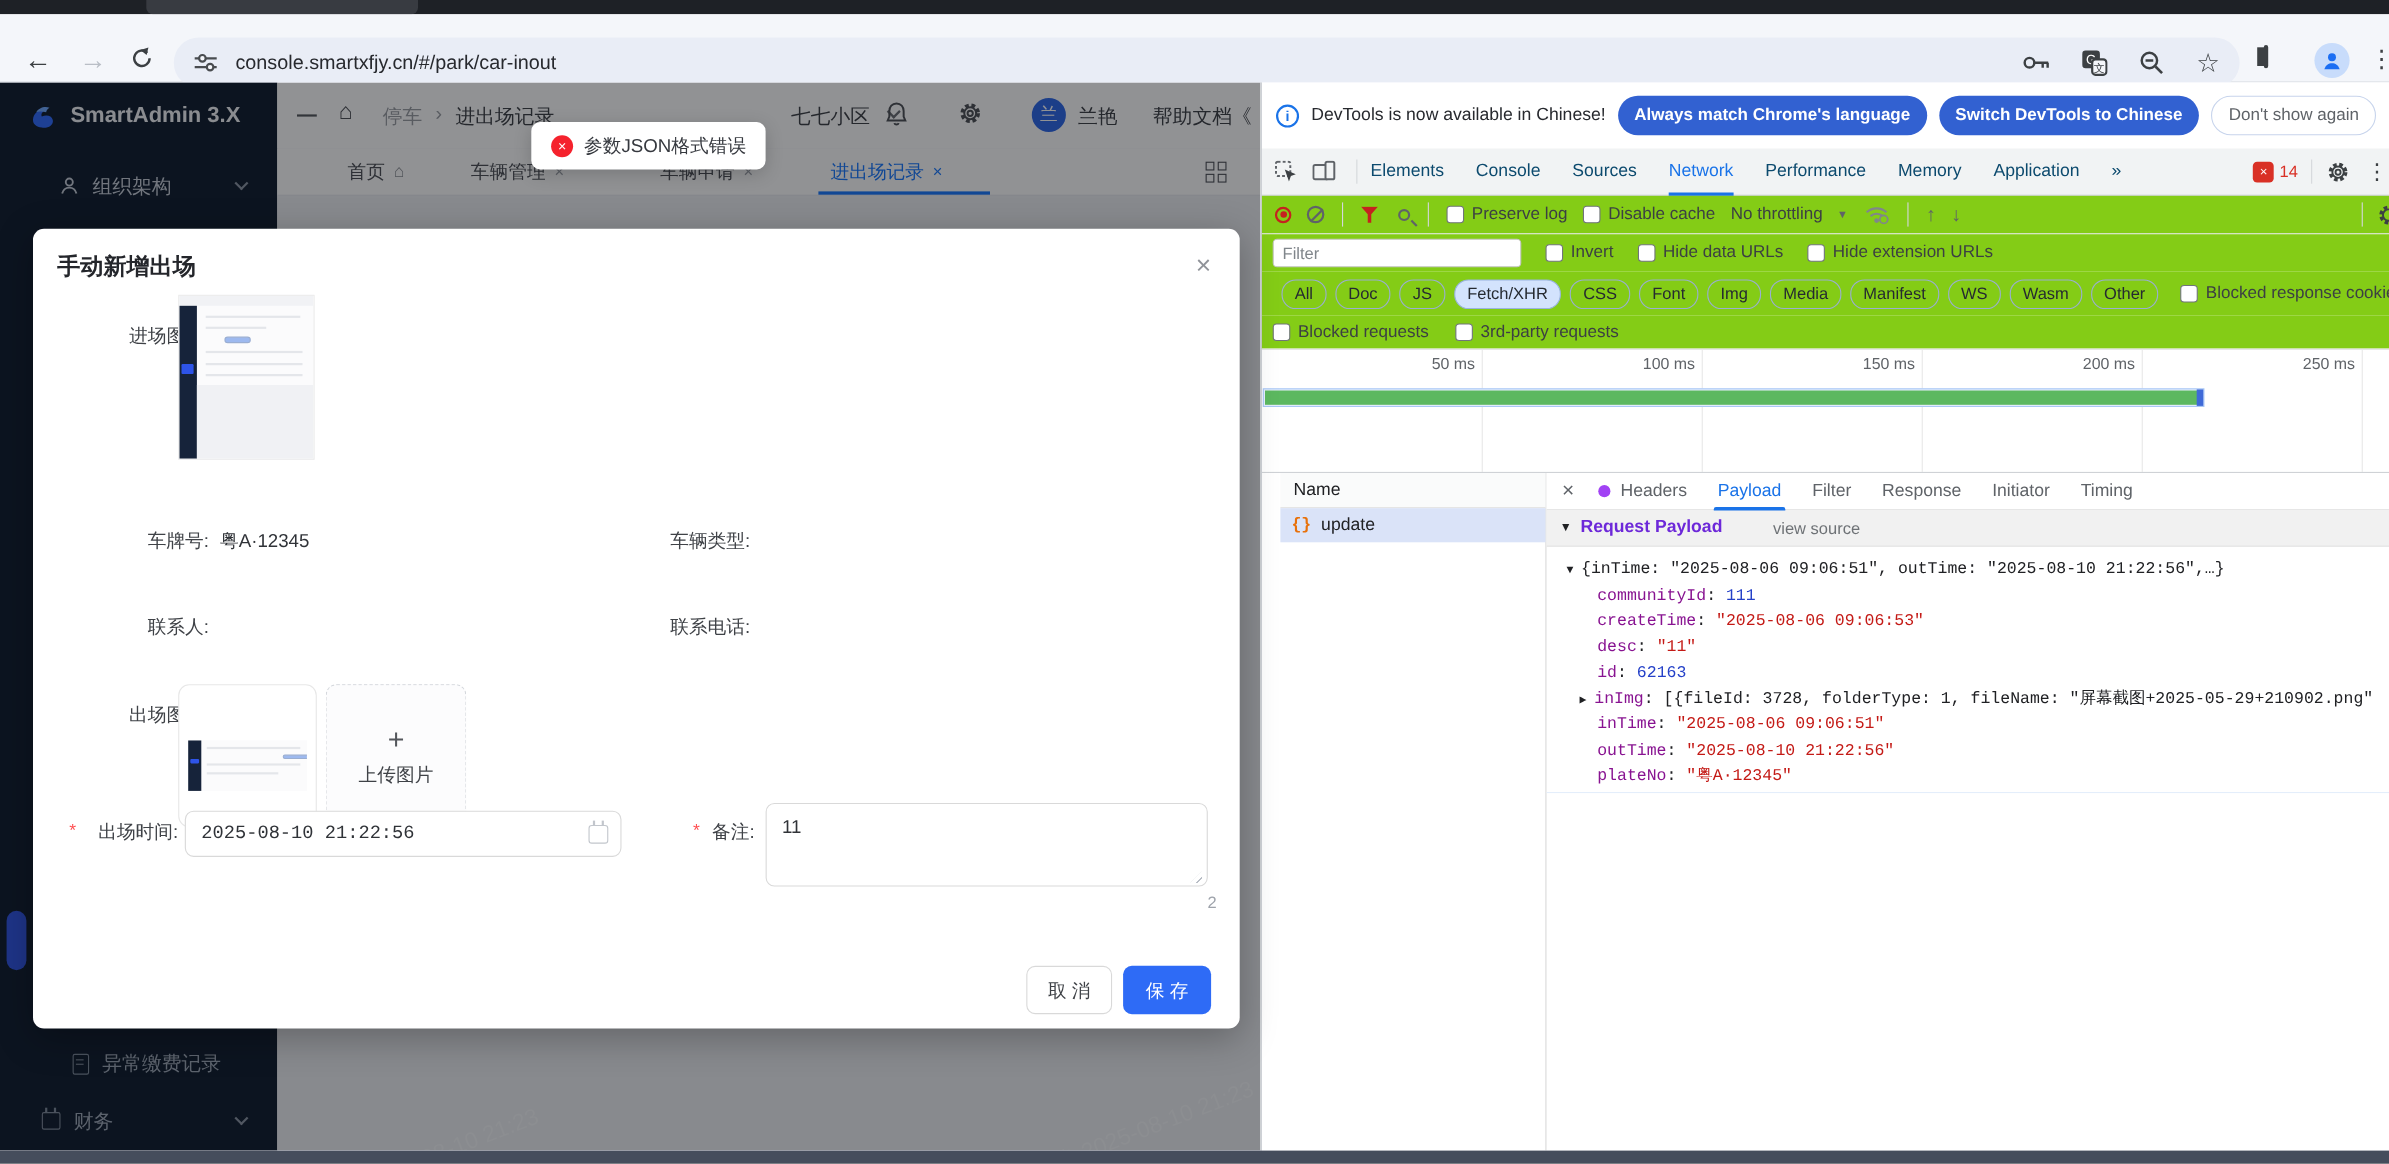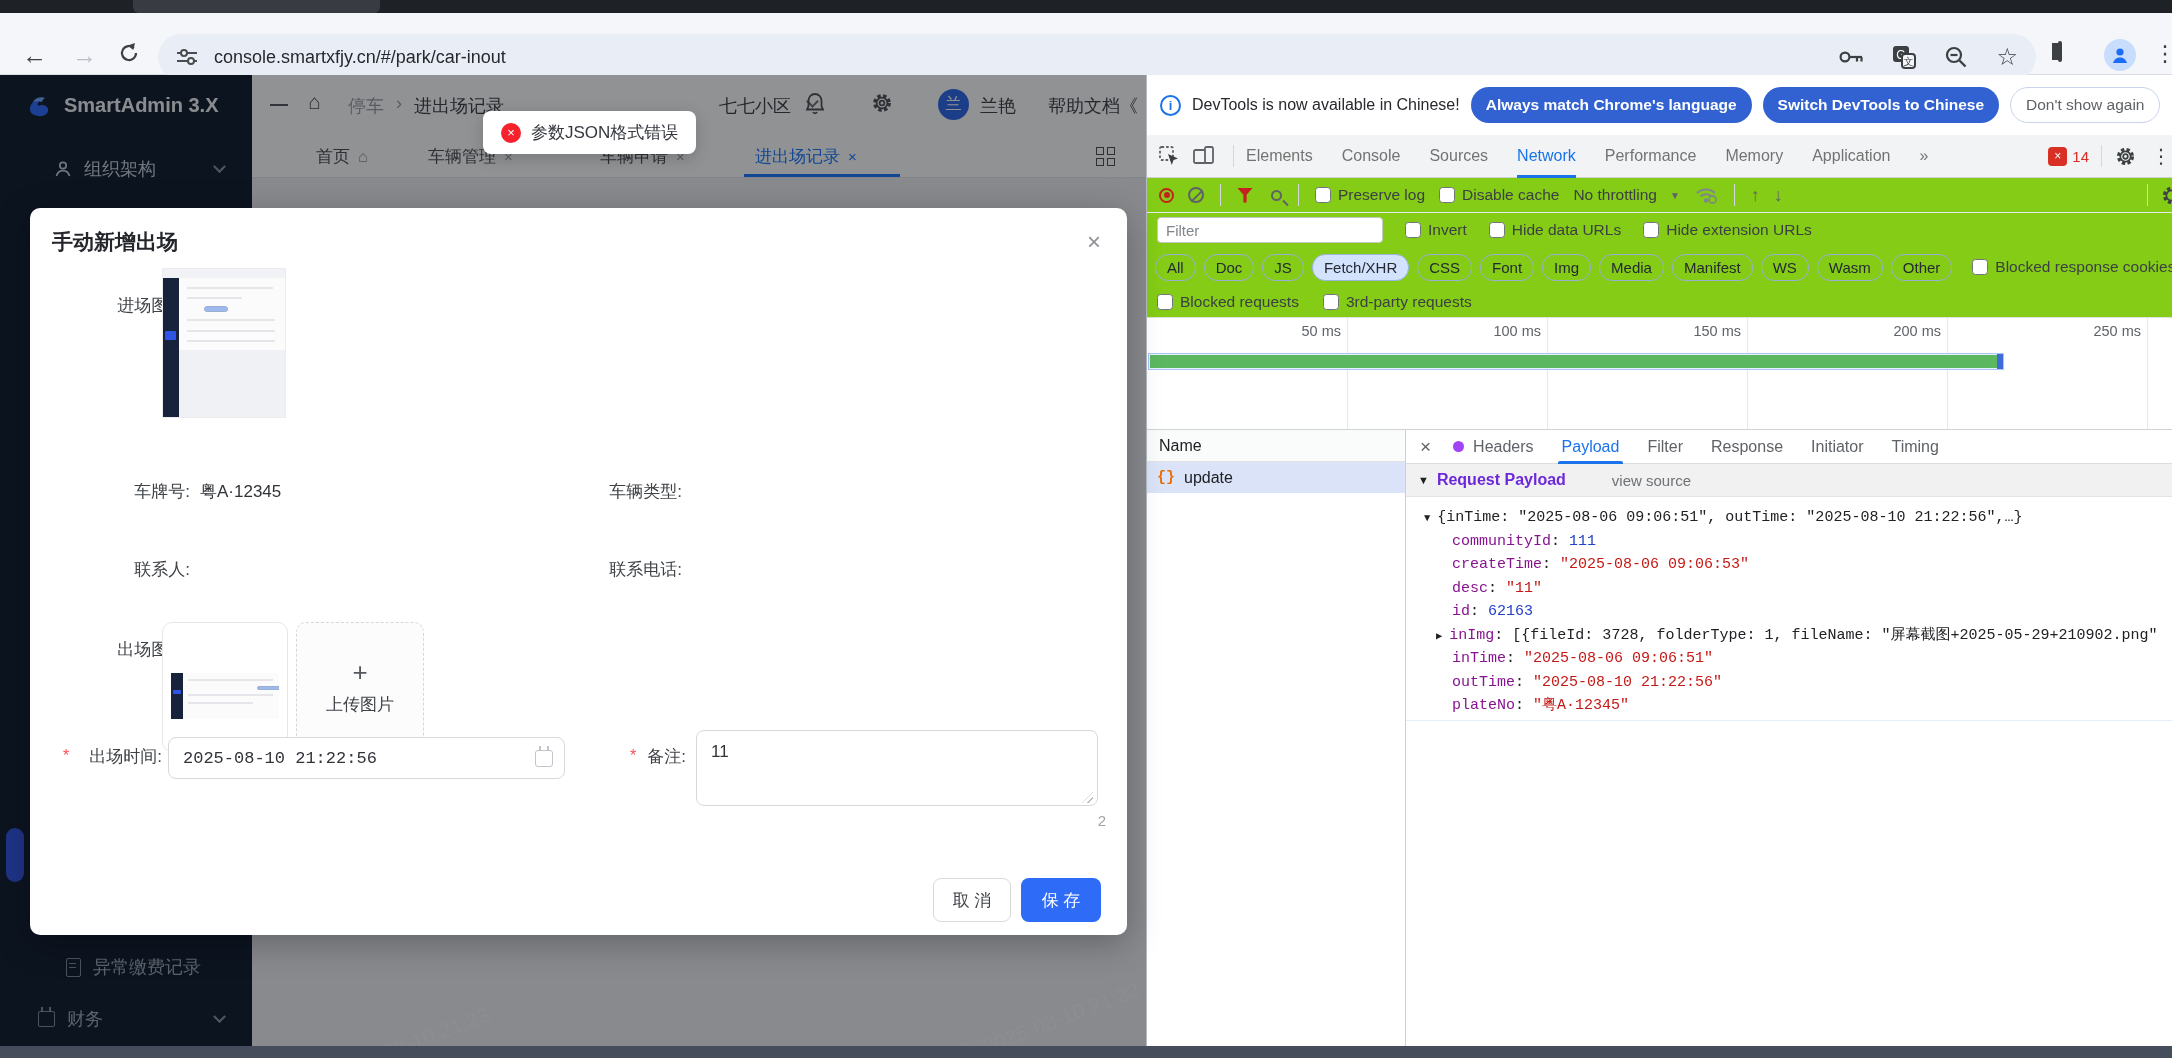--- a/index.html
+++ b/index.html
@@ -114,30 +114,30 @@
   #devtools { left:1146px; top:75px; width:1026px; height:971px; background:#fff; border-left:1px solid #b4b8bf; overflow:hidden; }
   .dt { position:absolute; }
   #dt-banner { left:0; top:0; width:1026px; height:60px; background:#fff; display:flex; align-items:center; gap:11px; padding-left:13px; overflow:hidden; }
   #dt-banner .info { width:21px; height:21px; border-radius:50%; border:2px solid #1a73e8; color:#1a73e8; font-size:13px; font-weight:bold;
                      display:flex; align-items:center; justify-content:center; flex:none; }
   #dt-banner .msg { font-size:16px; color:#27292e; white-space:nowrap; }
   .bbtn { height:36px; border-radius:18px; padding:0 15px; font-size:15.5px; font-weight:bold; color:#fff; background:#3261d1;
           display:flex; align-items:center; white-space:nowrap; flex:none; }
   .bbtn.outline { background:#fff; color:#5f6368; border:1px solid #c7d4ec; font-weight:normal; }
   #dt-toolbar { left:0; top:60px; width:1026px; height:43px; background:#f1f3f4; border-bottom:1px solid #ccd0d5; display:flex; align-items:center; padding-left:12px; }
-  .dtab { font-size:16px; color:#737373; margin-right:29px; position:relative; height:43px; display:flex; align-items:center; white-space:nowrap; }
+  .dtab { font-size:16px; color:#0c4a6e; margin-right:29px; position:relative; height:43px; display:flex; align-items:center; white-space:nowrap; }
   .dtab.active { color:#1a73e8; }
   .dtab.active::after { content:""; position:absolute; left:0; bottom:0; width:100%; height:3px; background:#1a73e8; }
   .vdiv { width:1px; height:22px; background:#d4d7db; margin:0 12px; flex:none; }
   #errbadge { width:19px; height:19px; background:#d93025; border-radius:4px; color:#fff; font-size:12px; display:flex; align-items:center; justify-content:center; }
   #errcount { color:#d93025; font-size:15px; margin-left:5px; }
   .netrow { left:0; width:1026px; display:flex; align-items:center; background:#84cc16; font-size:15.5px; color:#3c4043; }
   #netrow1 { top:103px; height:35px; border-bottom:1px solid #e8eaed; padding-left:12px; gap:14px; }
   #netrow2 { top:138px; height:34px; padding-left:10px; gap:22px; }
-  #netrow3 { top:172px; height:40px; padding-left:8px; gap:8px; border-bottom:0; }
+  #netrow3 { top:172px; height:40px; padding-left:18px; gap:8px; border-bottom:0; }
   #netrow4 { top:212px; height:30px; padding-left:10px; gap:24px; }
   .cbwrap { display:flex; align-items:center; gap:7px; white-space:nowrap; }
   .cbox { width:16px; height:16px; border:1.6px solid #70757a; border-radius:3.5px; background:#fff; flex:none; }
   .recbtn { width:15px; height:15px; border-radius:50%; border:2.5px solid #c5221f; position:relative; flex:none; }
   .recbtn::after { content:""; position:absolute; left:2.5px; top:2.5px; width:6px; height:6px; border-radius:50%; background:#c5221f; }
   .clearbtn { width:16px; height:16px; border-radius:50%; border:2px solid #5f6368; position:relative; flex:none; }
   .clearbtn::after { content:""; position:absolute; left:-1px; top:6px; width:16px; height:2px; background:#5f6368; transform:rotate(-45deg); }
   .funnel { width:16px; height:15px; background:#c5221f; clip-path:polygon(0 0,100% 0,60% 48%,60% 100%,40% 100%,40% 48%); flex:none; }
   .mag { width:11px; height:11px; border:2px solid #5f6368; border-radius:50%; position:relative; flex:none; }
   .mag::after { content:""; position:absolute; left:9px; top:10px; width:7px; height:2px; background:#5f6368; transform:rotate(45deg); }
@@ -146,21 +146,21 @@
   #filterbox::placeholder { color:#80868b; }
   .chip { height:27px; padding:0 11px; border:1px solid #9aaed2; border-radius:13px; display:flex; align-items:center; font-size:15px; color:#252a31; white-space:nowrap; }
   .chip.sel { background:#d3e3fd; border-color:#9ab4e0; }
   .arrglyph { font-size:18px; color:#5f6368; }
   #overview { left:0; top:242px; width:1026px; height:113px; background:#fff; border-top:1px solid #e0e0e0; border-bottom:1px solid #cfd2d6; overflow:hidden; }
   .gline { position:absolute; top:0; width:1px; height:113px; background:#e8e8e8; }
   .glabel { position:absolute; top:5px; font-size:14.5px; color:#5f6368; text-align:right; width:70px; }
   #selbox { position:absolute; left:1px; top:35px; width:856px; height:17px; border:1px solid #a9c7f5; background:#e8f0fe; }
   #greenbar { position:absolute; left:1px; top:1px; width:848px; height:13px; background:#5cb860; }
   #barcap { position:absolute; right:0; top:0; width:6px; height:15px; background:#3f6ad8; }
-  #namecol { left:0; top:355px; width:259px; height:616px; border-right:1px solid #cfcfcf; background:#fff; }
+  #namecol { left:0; top:355px; width:259px; height:616px; border-right:1px solid #cfcfcf; background:#fff;padding-left:17px; }
   #namehdr { height:32px; border-bottom:1px solid #e3e3e3; display:flex; align-items:center; padding-left:12px; font-size:16px; color:#202124; background:#fafbfb; }
   #reqrow { height:31px; background:#dae3f8; display:flex; align-items:center; padding-left:10px; gap:9px; font-size:16px; color:#202124; }
   .braces { color:#e8710a; font-weight:bold; font-size:15px; font-family:"Liberation Mono",monospace; }
   #details { left:259px; top:355px; width:767px; height:616px; background:#fff; }
   #dtabs2 { height:34px; border-bottom:1px solid #dcdcdc; display:flex; align-items:center; padding-left:14px; background:#fff; }
   #dtabs2 .x { font-size:19px; color:#5f6368; margin-right:22px; }
   .pdot { width:11px; height:11px; border-radius:50%; background:#a142f4; margin-right:9px; flex:none; }
   .ptab { font-size:16px; color:#5f6368; margin-right:28px; position:relative; height:34px; display:flex; align-items:center; }
   .ptab.active { color:#1a73e8; }
   .ptab.active::after { content:""; position:absolute; left:-4px; bottom:0; width:calc(100% + 8px); height:3px; background:#1a73e8; border-radius:2px 2px 0 0; }

